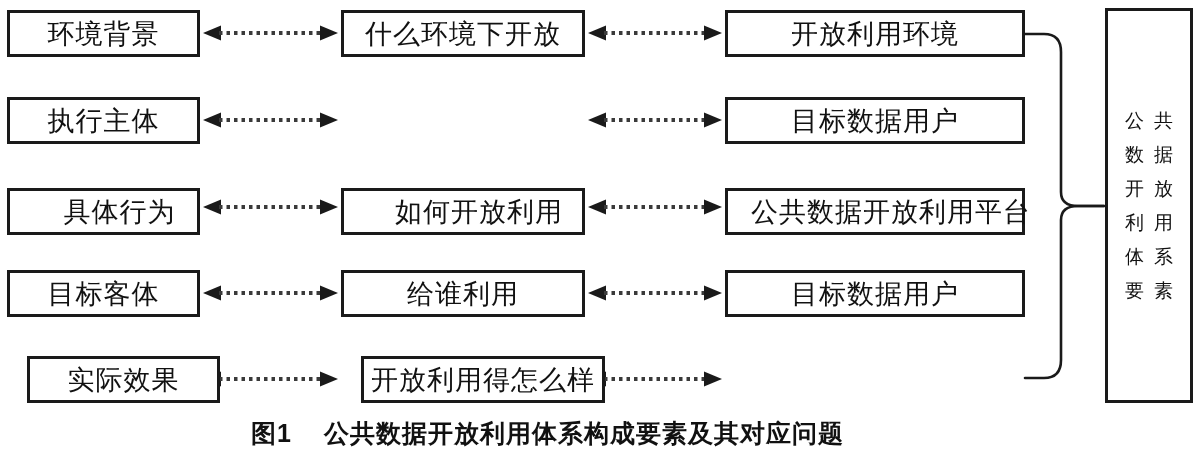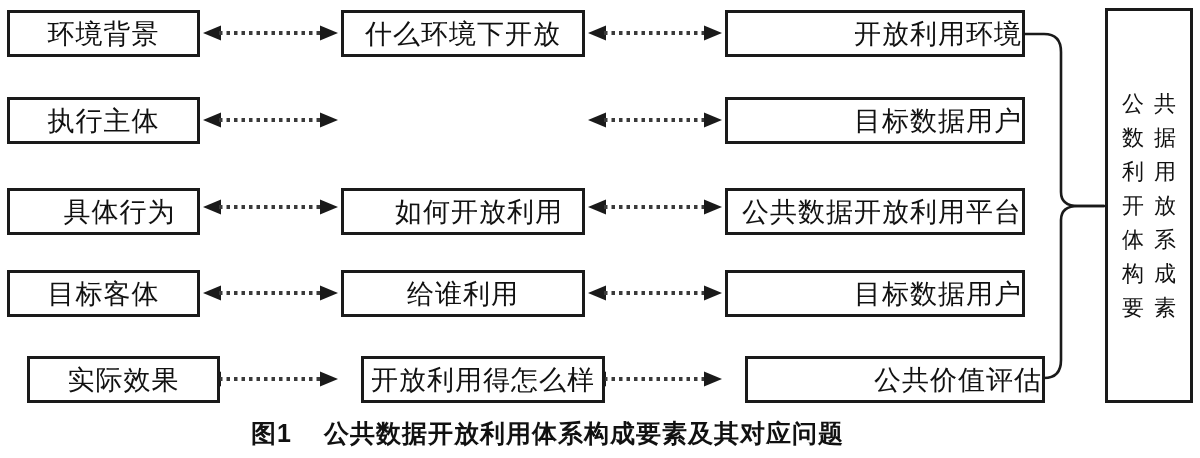--- a/index.html
+++ b/index.html
@@ -35,35 +35,35 @@
     background:var(--bg);
     display:flex;align-items:center;justify-content:center;
     color:var(--text);
     font-size:27px;
     letter-spacing:1px;
     white-space:nowrap;
     height:47px;
   }
   .col-dim{left:7px;width:193px;}
   .col-q{left:341px;width:244px;}
-  .col-el{left:725px;width:300px;justify-content:flex-end;}
+  .col-el{left:725px;width:300px;}
   .r0{top:10px;} .r1{top:97px;} .r2{top:188px;padding-left:32px;} .r3{top:270px;} .r4{top:356px;margin-left:20px;}
   .tallbox{
     position:absolute;
     left:1105px;top:8px;width:88px;height:395px;
     box-sizing:border-box;
     border:3px solid var(--line);
     background:var(--bg);
     display:flex;flex-direction:column;
     align-items:center;justify-content:center;
     color:var(--text);
   }
   .tallbox span{
     display:block;
-    font-size:22px;
+    font-size:19px;
     line-height:34px;
     letter-spacing:10px;
     padding-left:10px;
   }
   .caption{
     position:absolute;
     left:0;top:417px;width:1095px;
     text-align:center;
     font-family:"Liberation Sans", sans-serif;
     font-weight:bold;
@@ -174,31 +174,27 @@
     </div>
   <div class="box col-el r1">
       <span>目标数据用户</span>
     </div>
   <div class="box col-el r2">
       <span>公共数据开放利用平台</span>
     </div>
   <div class="box col-el r3">
       <span>目标数据用户</span>
     </div>
-  <div class="box col-el r4">
-      <span>公共价值评估</span>
-    </div>
 
   <div class="tallbox">
     <span>公共</span>
     <span>数据</span>
+    <span>开放</span>
     <span>利用</span>
-    <span>开放</span>
     <span>体系</span>
-    <span>构成</span>
     <span>要素</span>
   </div>
 
   <div class="caption">
     <span class="cap-label">图1</span><span>公共数据开放利用体系构成要素及其对应问题</span>
   </div>
 
 </div>
 
 </body></html>

